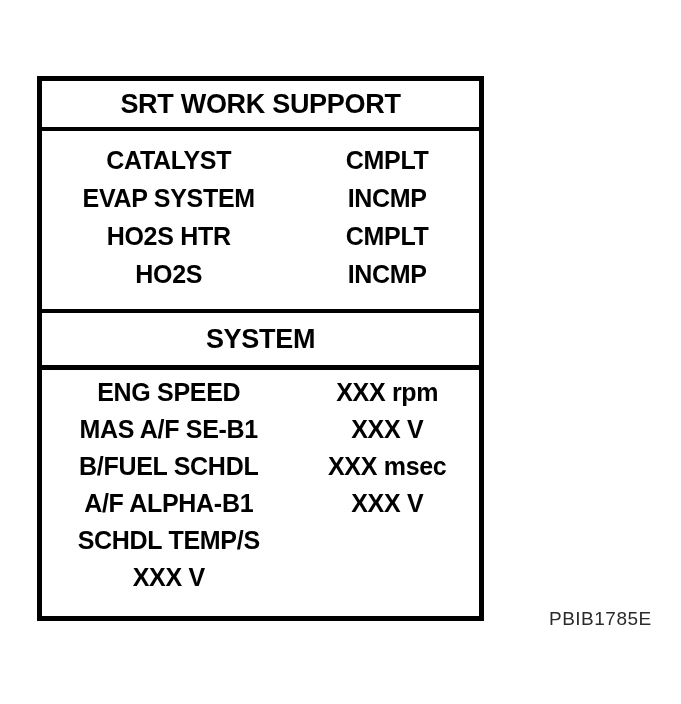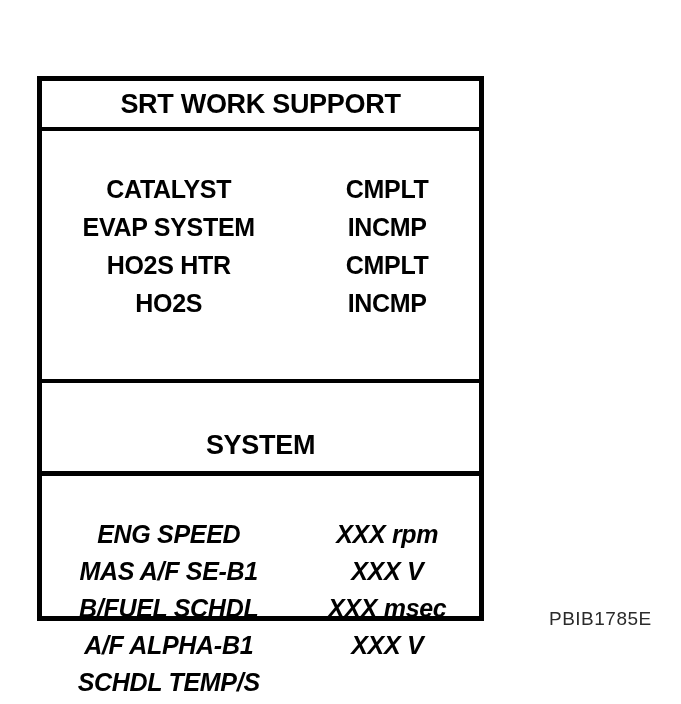--- a/index.html
+++ b/index.html
@@ -19,21 +19,20 @@
     position: absolute;
     left: 37px;
     top: 76px;
     width: 447px;
     height: 545px;
     border: 5px solid #000000;
     box-sizing: border-box;
     display: flex;
     flex-direction: column;
     background: #ffffff;
-    gap: 36px;
   }
   .hdr {
     display: flex;
     align-items: center;
     justify-content: center;
     font-weight: bold;
     font-size: 27px;
     color: #000000;
     letter-spacing: -0.3px;
     white-space: nowrap;
@@ -45,41 +44,40 @@
   }
   .hdr2 {
     height: 52px;
     border-bottom: 5px solid #000000;
   }
   .sec {
     flex: none;
     box-sizing: border-box;
   }
   .sec1 {
-    height: 216px;
+    height: 182px;
     border-bottom: 4px solid #000000;
-    padding-top: 3px;
+    padding-top: 10px;
   }
   .sec2 {
     flex: 1;
     padding-top: 4px;
   }
   .row {
     display: grid;
     grid-template-columns: 58% 42%;
     align-items: center;
     height: 38px;
     font-weight: bold;
     font-size: 25px;
     color: #000000;
     letter-spacing: -0.3px;
   }
   .sec2 .row {
     height: 37px;
-    font-style: italic;
   }
   .cell {
     text-align: center;
     white-space: nowrap;
   }
   .figure-id {
     position: absolute;
     left: 549px;
     top: 608px;
     font-size: 19px;

